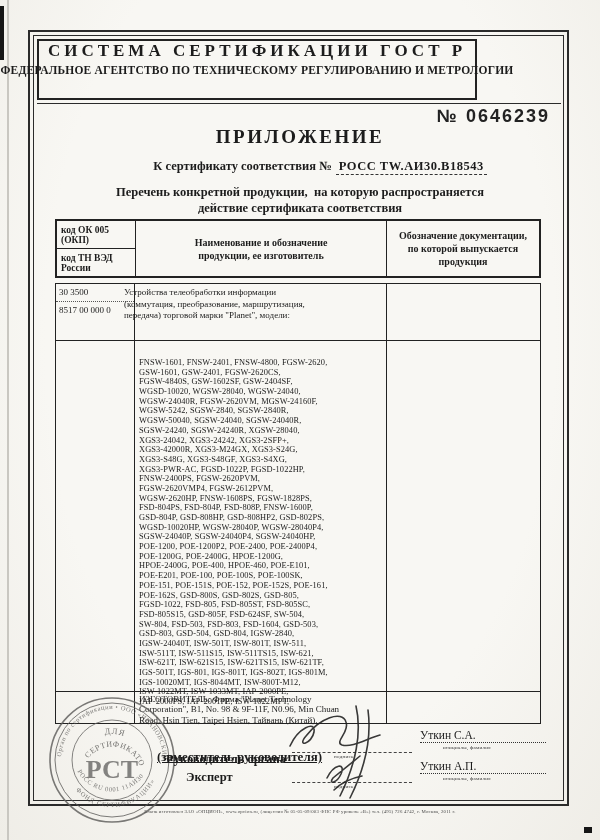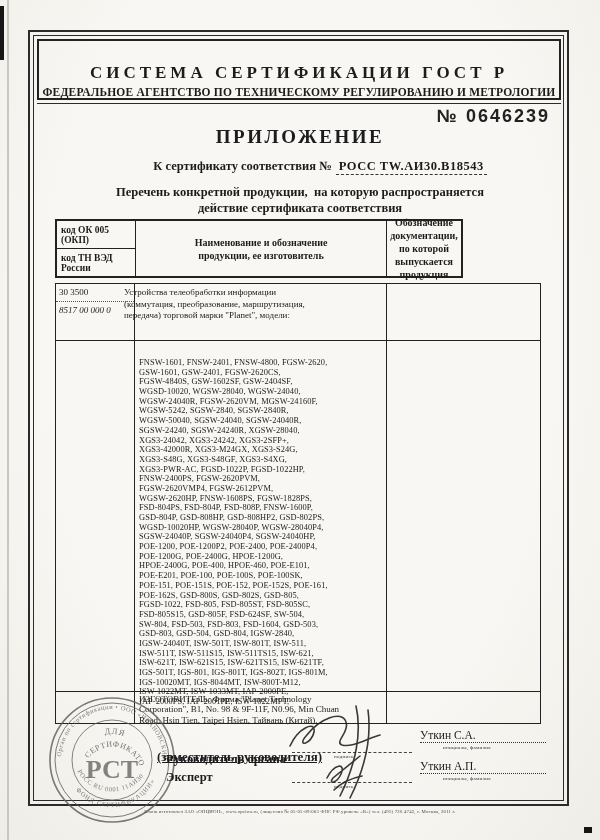--- a/index.html
+++ b/index.html
@@ -3,60 +3,60 @@
 <meta charset="utf-8">
 <style>
   html,body{margin:0;padding:0;}
   .page{position:relative;width:600px;height:840px;overflow:hidden;color:#1c1c1c;
         background:radial-gradient(ellipse at 50% 40%, #f8f7f3 60%, #efede7 100%);
         font-family:"Liberation Serif","DejaVu Serif",serif;}
   .artifact{position:absolute;background:#161616;}
   .edge-shadow{position:absolute;left:7px;top:0;width:2px;height:840px;background:#c9c7c1;}
   .frame-outer{position:absolute;left:28px;top:30px;width:541px;height:776px;border:2px solid #2b2b2b;box-sizing:border-box;}
   .frame-inner{position:absolute;left:3px;top:3px;right:3px;bottom:3px;border:1px solid #2b2b2b;}
-  .header-box{position:absolute;left:37px;top:39px;width:524px;height:61px;border:2px solid #222;box-sizing:border-box;
-              display:flex;flex-direction:column;align-items:center;justify-content:flex-end;}
+  .header-box{position:absolute;left:37px;top:39px;width:440px;height:61px;border:2px solid #222;box-sizing:border-box;
+              display:flex;flex-direction:column;align-items:center;justify-content:flex-start;}
   .sys-title{font-size:17px;font-weight:bold;letter-spacing:4px;text-align:center;white-space:nowrap;}
   .agency{font-size:11.5px;font-weight:bold;letter-spacing:.2px;text-align:center;margin-top:3px;white-space:nowrap;}
   .header-rule{position:absolute;left:37px;top:103px;width:524px;border-top:1.5px solid #2b2b2b;}
   .serial{position:absolute;right:50px;top:106px;font-family:Liberation Sans, sans-serif;
           font-size:18px;font-weight:bold;letter-spacing:2px;color:#222;}
   .appendix{position:absolute;left:0;top:126px;width:100%;text-align:center;font-size:19px;font-weight:bold;letter-spacing:2.5px;}
   .certline{position:absolute;left:0;top:159px;width:100%;text-align:center;font-size:12.5px;font-weight:bold;margin-left:20px;}
   .certnum{border-bottom:1.5px dashed #333;padding:0 3px 1px;margin-left:4px;letter-spacing:.5px;}
   .purpose{position:absolute;left:0;top:185px;width:100%;text-align:center;font-size:12.5px;font-weight:bold;
            white-space:pre-wrap;line-height:1.25;}
   
-  .thead{position:absolute;left:55px;top:219px;width:408px;height:59px;border:2px solid #222;box-sizing:border-box;display:flex;}
+  .thead{position:absolute;left:55px;top:219px;width:486px;height:59px;border:2px solid #222;box-sizing:border-box;display:flex;}
   .th-c1{width:78px;display:flex;flex-direction:column;box-sizing:border-box;}
   .th-c1 div{flex:1;display:flex;align-items:center;padding-left:4px;font-size:9.5px;font-weight:bold;}
   .th-c1 div:first-child{border-bottom:1px solid #222;}
   .th-c2{width:252px;border-left:1px solid #222;border-right:1px solid #222;box-sizing:border-box;}
   .th-c3{flex:1;}
   .th-center{display:flex;align-items:center;justify-content:center;text-align:center;
              font-size:10px;font-weight:bold;white-space:pre-wrap;line-height:1.3;height:100%;}
   
   .tbody{position:absolute;left:55px;top:283px;width:486px;height:441px;border:1.5px solid #222;box-sizing:border-box;}
   .vline{position:absolute;top:0;bottom:0;border-left:1px solid #222;}
   .v1{left:78px;} .v2{left:330px;}
   .hline{position:absolute;left:0;right:0;border-top:1px solid #222;}
   .h1{top:56px;} .h2{top:407px;}
   .cell-codes{position:absolute;left:0;top:0;width:78px;font-size:9px;box-sizing:border-box;}
   .okp{padding:3px 3px 4px;border-bottom:1px dotted #555;}
-  .tnved{padding:3px 3px 0;font-style:italic;}
+  .tnved{padding:3px 3px 0;}
   .cell-desc{position:absolute;left:64px;top:0;width:250px;box-sizing:border-box;padding:3px 4px;
              font-size:9px;line-height:1.28;white-space:pre-wrap;}
   .cell-models{position:absolute;left:79px;top:58px;width:250px;box-sizing:border-box;padding:16px 4px;
                font-size:8.4px;line-height:9.68px;white-space:pre-wrap;letter-spacing:.1px;}
   .cell-maker{position:absolute;left:79px;top:409px;width:250px;box-sizing:border-box;padding:1px 4px;
               font-size:9px;line-height:10.3px;white-space:pre-wrap;}
   
   .role1a{position:absolute;left:166px;top:733px;font-size:12.5px;font-weight:bold;margin-top:19px;}
   .role1b{position:absolute;left:157px;top:749px;font-size:13px;font-weight:bold;text-decoration:underline;}
-  .role2{position:absolute;left:166px;top:770px;font-size:12.5px;font-weight:bold;}
+  .role2{position:absolute;left:166px;top:770px;font-size:12.5px;font-weight:bold;padding-left:20px;}
   .sigline{position:absolute;width:120px;border-bottom:1.2px dashed #444;height:1px;}
   .sl1{left:292px;top:751px;} .sl2{left:292px;top:781px;}
   .tiny{position:absolute;font-size:5px;color:#333;letter-spacing:.3px;}
   .cap1{left:334px;top:754px;} .cap2{left:334px;top:784px;}
   .namebox{position:absolute;left:420px;width:126px;border-bottom:1.2px dotted #333;font-size:11.5px;padding-bottom:1px;}
   .n1{top:729px;} .n2{top:760px;}
   .ncap1{left:443px;top:745px;} .ncap2{left:443px;top:776px;}
   .stamp{position:absolute;left:34px;top:694px;width:160px;height:136px;opacity:.82;}
   .scribble{position:absolute;left:272px;top:698px;width:170px;height:105px;}
   .footer{position:absolute;left:0;top:809px;width:100%;text-align:center;font-size:4.8px;color:#4a4a4a;letter-spacing:.2px;}

